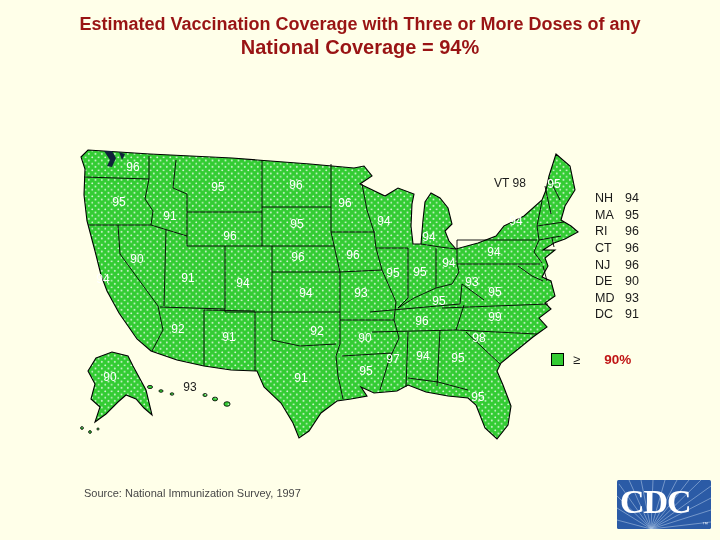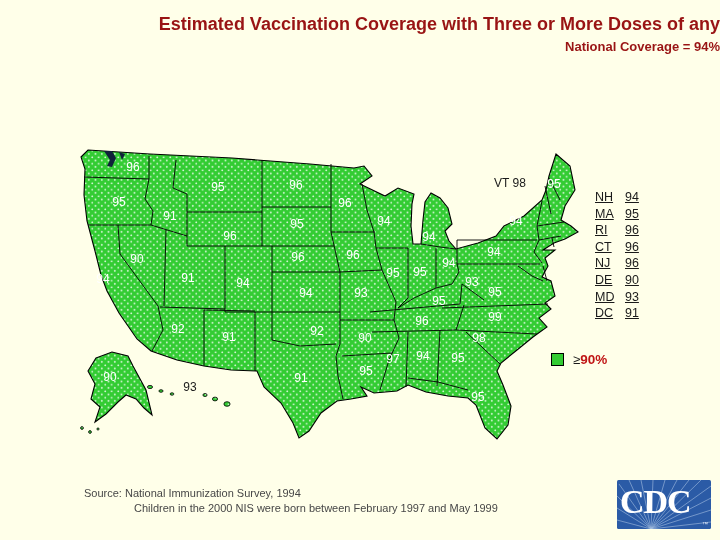--- a/index.html
+++ b/index.html
@@ -3,41 +3,41 @@
 <meta charset="utf-8">
 <style>
   :root{
     --bg:#FFFFE9; --title:#991414; --map-green:#33CC33; --ink:#1a1a1a;
     --legend-red:#C01515; --source:#474747; --logo-blue:#2B5BA6; --border:#000000;
   }
   html,body{margin:0;padding:0;}
   body{font-family:"Liberation Sans",sans-serif;}
   .slide{position:relative;width:720px;height:540px;background:var(--bg);overflow:hidden;}
 
-  .title-block{position:absolute;top:12px;left:0;width:720px;text-align:right;}
+  .title-block{position:absolute;top:12px;left:0;width:720px;text-align:center;}
   .title-line{font-size:18px;line-height:24px;font-weight:bold;color:var(--title);}
-  .subtitle{font-size:13px;line-height:20px;font-weight:bold;color:var(--title);margin-top:1px;}
+  .subtitle{font-size:20px;line-height:20px;font-weight:bold;color:var(--title);margin-top:1px;}
 
   svg.map{position:absolute;left:0;top:0;}
   .land{fill:url(#dots);stroke:var(--border);stroke-width:1.1;}
   .borders{fill:none;stroke:var(--border);stroke-width:0.9;}
   .water{fill:#10223a;stroke:none;}
   .island{fill:url(#dots);stroke:var(--border);stroke-width:0.8;}
   .map-label{font-family:"Liberation Sans",sans-serif;font-size:12px;fill:#ffffff;text-anchor:middle;}
   .map-label.dark{fill:var(--ink);}
 
   .state-list{position:absolute;left:595px;top:190px;color:var(--ink);font-size:12.5px;}
-  .state-list .row{display:flex;height:16.6px;text-decoration:underline;}
+  .state-list .row{display:flex;height:16.6px;align-items:center;}
   .state-list .abbr{width:30px;}
   .state-list .val{width:20px;text-align:left;}
 
   .legend{position:absolute;left:551px;top:352px;display:flex;align-items:center;}
   .legend .swatch{width:11px;height:11px;background:var(--map-green);border:1.2px solid var(--border);}
   .legend .geq{margin-left:9px;font-size:13px;color:var(--ink);}
-  .legend .pct{margin-left:0;font-size:13.5px;font-weight:bold;color:var(--legend-red);}
+  .legend .pct{margin-left:24px;font-size:13.5px;font-weight:bold;color:var(--legend-red);}
 
   .source{position:absolute;left:84px;top:486px;font-size:11px;line-height:14.5px;color:var(--source);}
   .source .l2{padding-left:50px;}
 
   .cdc-logo{position:absolute;left:617px;top:480px;width:94px;height:49px;}
 
   [data-interactable]{cursor:default;}
 </style>
 </head>
 <body>
@@ -201,22 +201,21 @@
       </div>
   </div>
 
   <div class="legend" data-interactable="false">
     <span class="swatch" data-interactable="false"></span>
     <span class="geq" data-interactable="false">≥</span>
     <span class="pct" data-interactable="false">90%</span>
   </div>
 
   <div class="source" data-interactable="false">
-    <div class="l1" data-interactable="false">Source:  National Immunization Survey, 1994</div>
-    <div class="l2" data-interactable="false">Children in the 2000 NIS were born between February 1997 and May 1999</div>
+    <div class="l1" data-interactable="false">Source:  National Immunization Survey, 1997</div>
   </div>
 
   <svg class="cdc-logo" viewBox="0 0 94 49" data-interactable="false">
     <rect x="0" y="0" width="94" height="49" rx="1.5" style="fill:var(--logo-blue)"></rect>
     <g stroke="#cfe0f5" stroke-width="0.6" opacity="0.75" data-interactable="false">
       <line x1="34" y1="49" x2="0" y2="40"></line>
       <line x1="34" y1="49" x2="0" y2="28"></line>
       <line x1="34" y1="49" x2="0" y2="16"></line>
       <line x1="34" y1="49" x2="2" y2="4"></line>
       <line x1="34" y1="49" x2="12" y2="0"></line>

